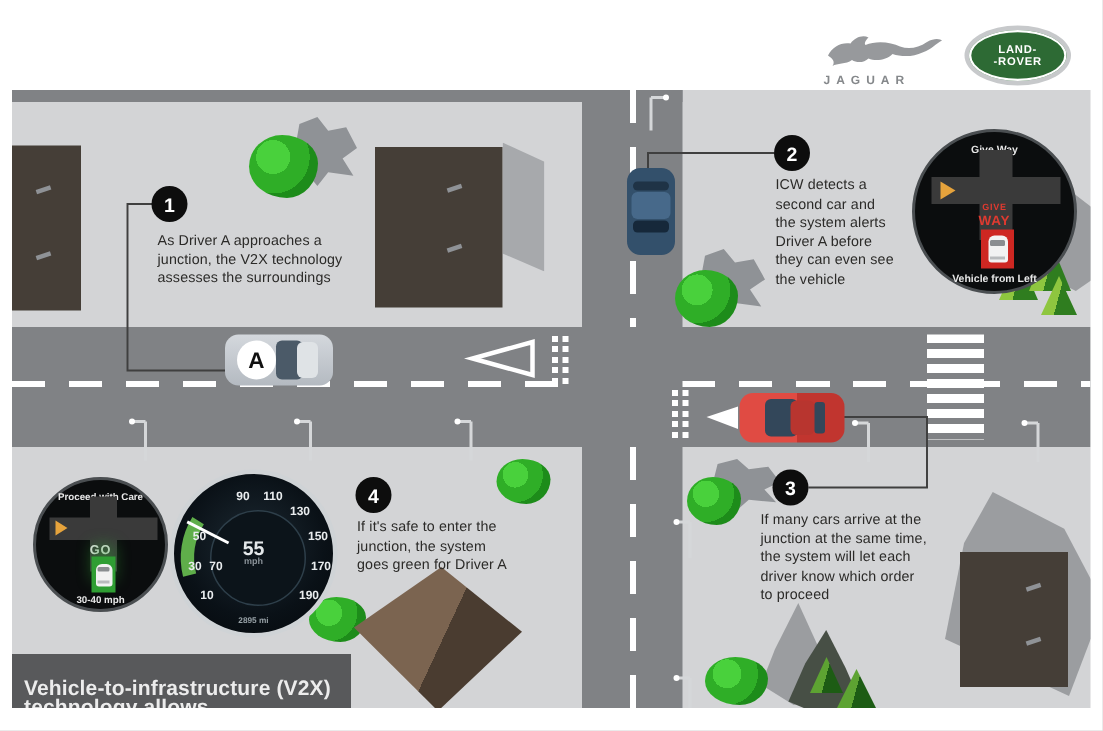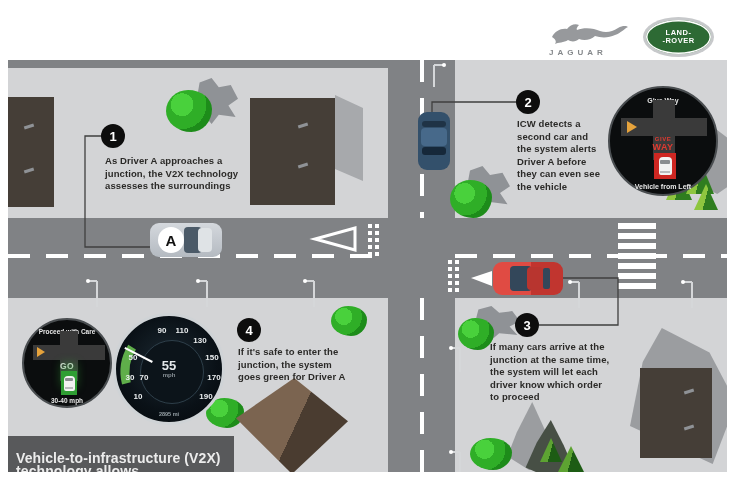--- a/index.html
+++ b/index.html
@@ -28,21 +28,21 @@
   .shade{background:#8f9296;clip-path:polygon(20% 10%,45% 0,60% 20%,85% 15%,100% 45%,80% 60%,95% 85%,60% 80%,45% 100%,25% 75%,0 65%,15% 40%);}
   .poly{clip-path:polygon(50% 0,100% 100%,0 100%);background:linear-gradient(105deg,#8ec63f 50%,#2f7d1f 50%);}
   .polydark{clip-path:polygon(50% 0,100% 100%,0 100%);background:linear-gradient(105deg,#5da332 50%,#1d5c14 50%);}
   
   .car{border-radius:9px;}
   .badgeA{width:26px;height:26px;border-radius:50%;background:#ffffff;color:#111;font-weight:800;font-size:15px;
           display:flex;align-items:center;justify-content:center;}
   
   .stepc{width:24px;height:24px;border-radius:50%;background:#0d0d0d;color:#fff;font-weight:800;font-size:13px;
          display:flex;align-items:center;justify-content:center;}
-  .txt{font-weight:700;color:#2b2a28;font-size:9.5px;line-height:12.6px;letter-spacing:.1px;white-space:pre-line;}
+  .txt{font-weight:400;color:#2b2a28;font-size:9.5px;line-height:12.6px;letter-spacing:.1px;white-space:pre-line;}
   
   .gauge{border-radius:50%;background:#0b0d0e;border:2px solid #4a4e51;box-sizing:border-box;}
   .glabel{position:absolute;width:100%;text-align:center;color:#e8e8e8;font-weight:700;}
   .cross{background:#3a3a3a;position:absolute;}
   .arrow-r{width:0;height:0;border-top:6px solid transparent;border-bottom:6px solid transparent;border-left:10px solid #e6a33c;}
   .carglyph{background:#f2f2f2;border-radius:4px 4px 2px 2px;position:relative;}
   .carglyph .ws{position:absolute;left:15%;top:18%;width:70%;height:20%;background:#8a8d90;border-radius:1px;}
   .carglyph .gr{position:absolute;left:15%;bottom:12%;width:70%;height:10%;background:#b9bbbd;}
   .speedo{border-radius:50%;background:radial-gradient(circle at 50% 45%,#1d2a33 0%,#0a1117 60%,#05080b 100%);
           border:3px solid #cfd3d6;box-sizing:border-box;}
@@ -181,21 +181,21 @@
 
     <div class="a stepc" style="left:508px;top:30px;">2</div>
     <div class="a txt" style="left:509px;top:58px;width:110px;">ICW detects a
 second car and
 the system alerts
 Driver A before
 they can even see
 the vehicle</div>
 
     <div class="a stepc" style="left:507px;top:253px;">3</div>
-    <div class="a txt" style="left:482px;top:281px;width:160px;">If many cars arrive at the
+    <div class="a txt" style="left:499px;top:281px;width:160px;">If many cars arrive at the
 junction at the same time,
 the system will let each
 driver know which order
 to proceed</div>
 
     <div class="a stepc" style="left:229px;top:258px;">4</div>
     <div class="a txt" style="left:230px;top:286px;width:150px;">If it's safe to enter the
 junction, the system
 goes green for Driver A</div>
 

